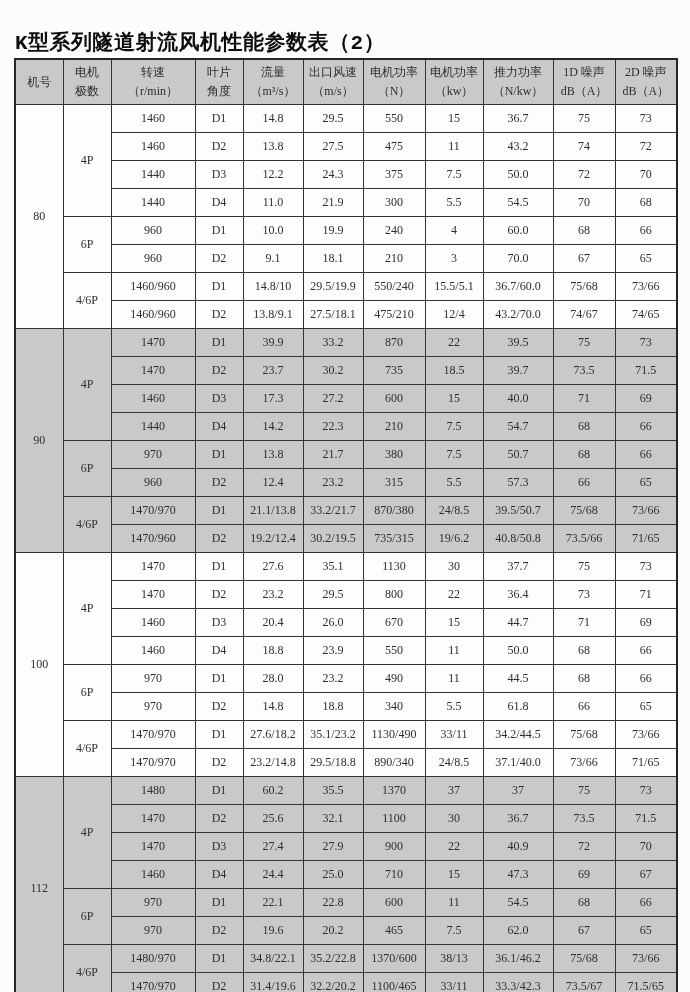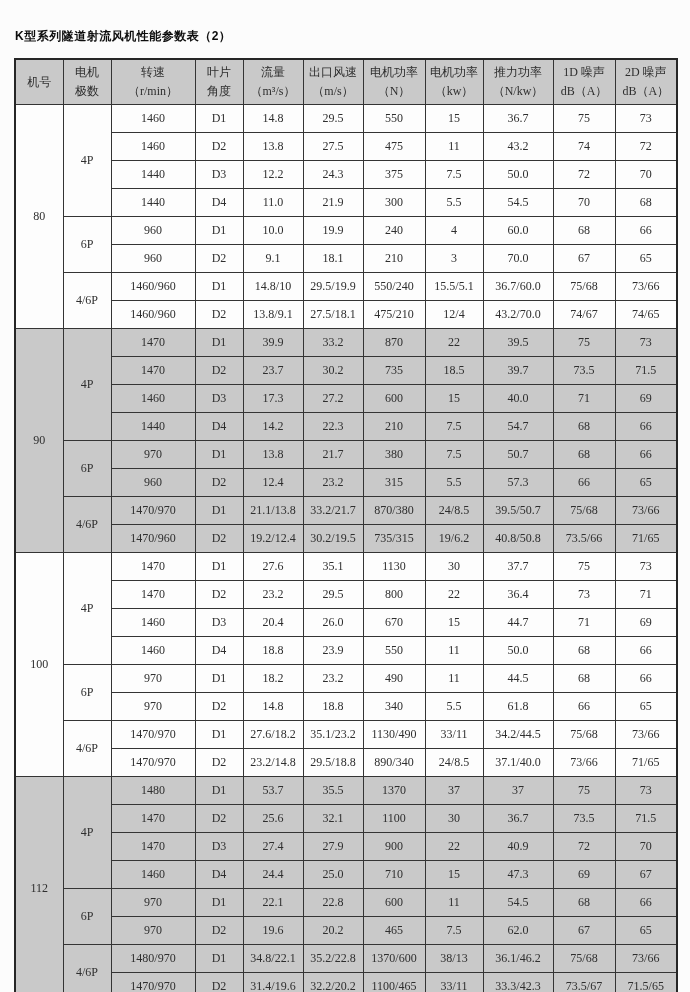--- a/index.html
+++ b/index.html
@@ -4,22 +4,22 @@
 <style>
   html,body { margin:0; padding:0; }
   body {
     width:690px; height:992px; position:relative;
     background:#fcfcfc;
     font-family:"Liberation Serif","DejaVu Serif",serif;
     color:#333;
   }
   .page-title {
     position:absolute; left:15px; top:28px;
-    font-family:Liberation Sans, sans-serif;
-    font-weight:bold; font-size:12px; color:#0d0d0d;
+    font-family:Liberation Mono, monospace;
+    font-weight:bold; font-size:21px; color:#0d0d0d;
     letter-spacing:0.5px;
   }
   table.perf {
     position:absolute; left:14px; top:58px;
     width:662px; table-layout:fixed;
     border-collapse:collapse;
     border:2px solid #262626;
   }
   .perf th, .perf td {
     border:1px solid #343434;
@@ -340,21 +340,21 @@
         <td>550</td>
         <td>11</td>
         <td>50.0</td>
         <td>68</td>
         <td>66</td>
       </tr>
       <tr>
         <td rowspan="2" class="poles-cell">6P</td>
         <td>970</td>
         <td>D1</td>
-        <td>18.2</td>
+        <td>28.0</td>
         <td>23.2</td>
         <td>490</td>
         <td>11</td>
         <td>44.5</td>
         <td>68</td>
         <td>66</td>
       </tr>
       <tr>
         <td>970</td>
         <td>D2</td>
@@ -389,21 +389,21 @@
         <td>73/66</td>
         <td>71/65</td>
       </tr>
     </tbody>
     <tbody class="shaded">
       <tr>
         <td rowspan="8" class="machine-cell">112</td>
         <td rowspan="4" class="poles-cell">4P</td>
         <td>1480</td>
         <td>D1</td>
-        <td>53.7</td>
+        <td>60.2</td>
         <td>35.5</td>
         <td>1370</td>
         <td>37</td>
         <td>37</td>
         <td>75</td>
         <td>73</td>
       </tr>
       <tr>
         <td>1470</td>
         <td>D2</td>

